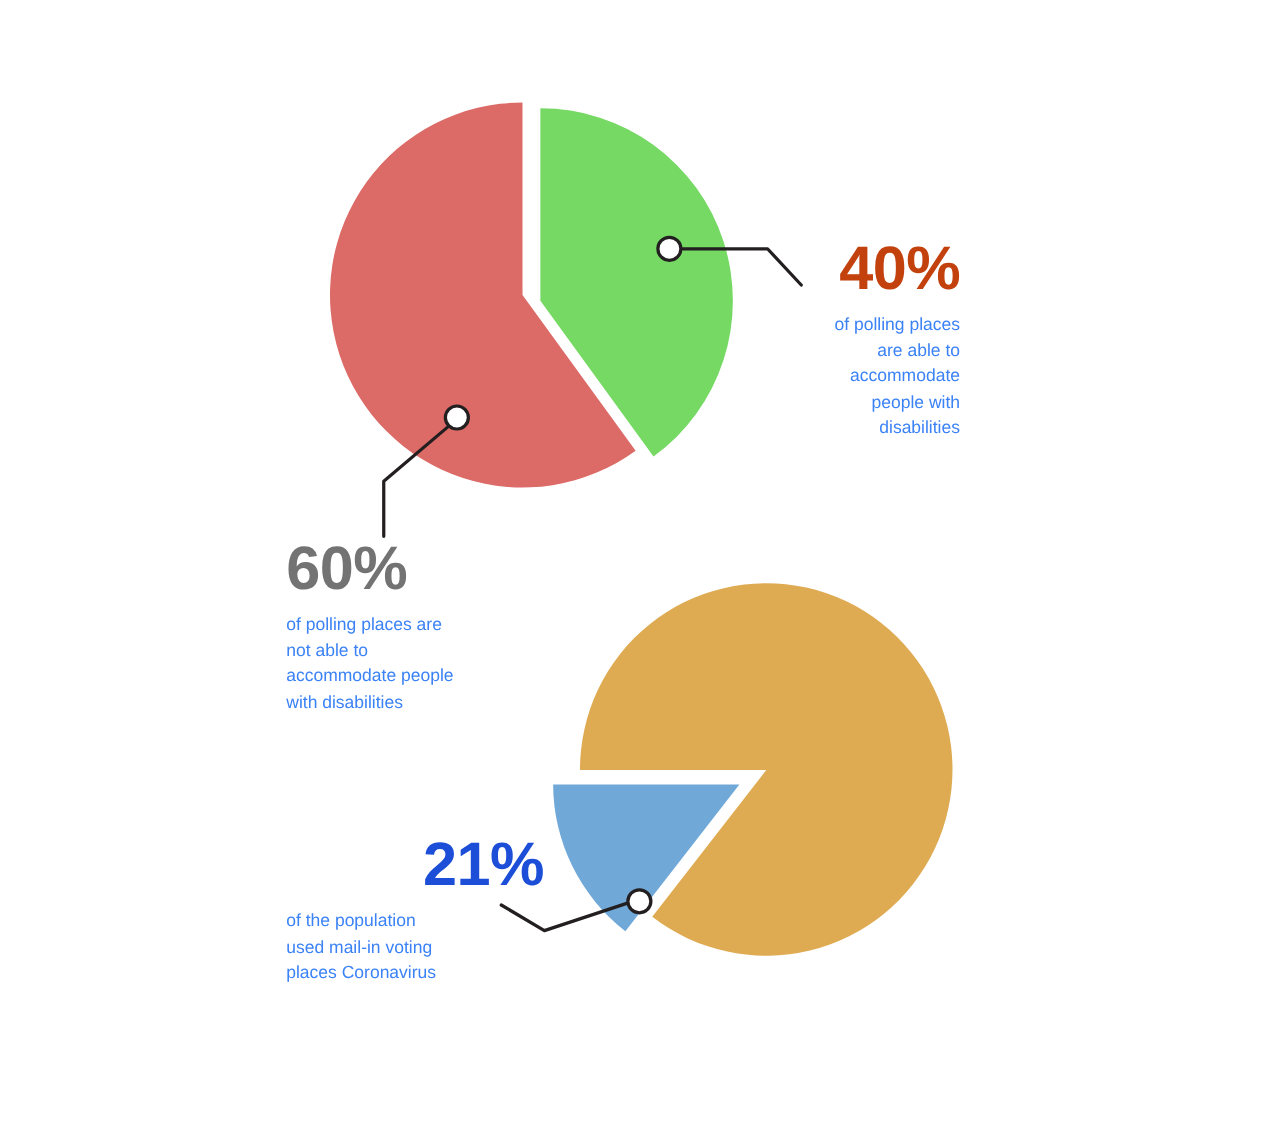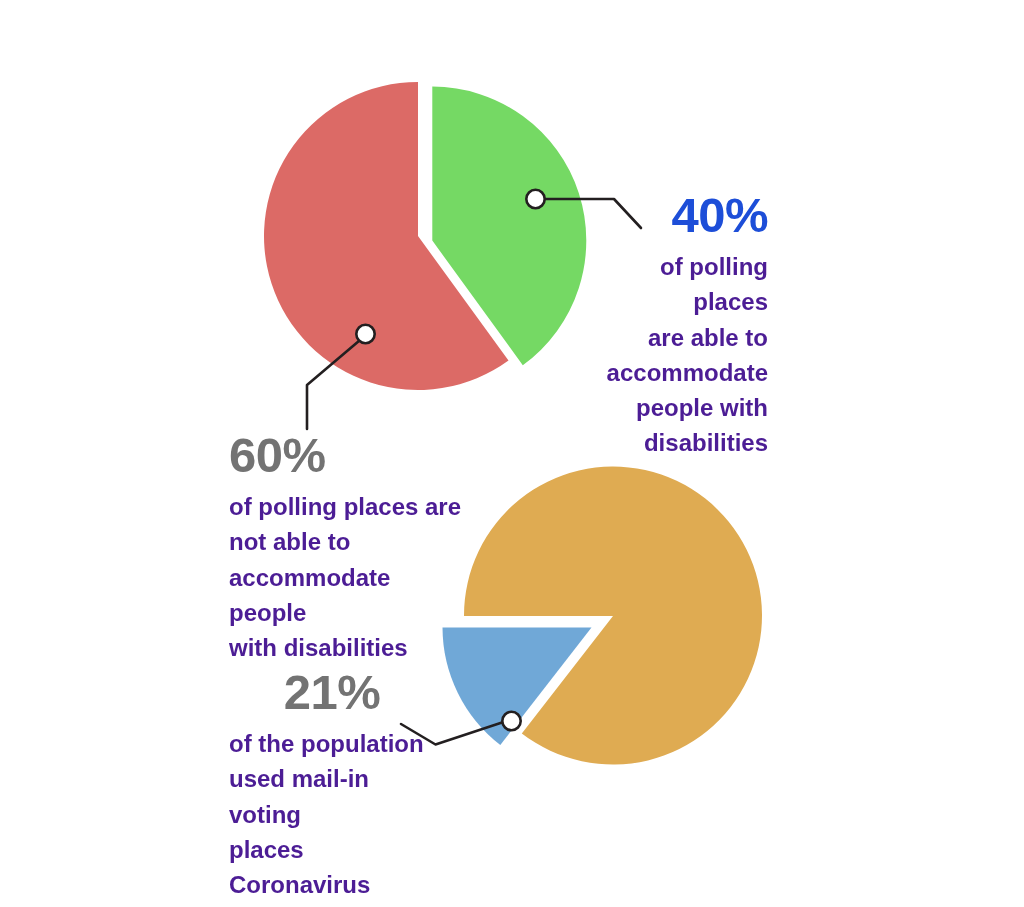--- a/index.html
+++ b/index.html
@@ -34,56 +34,56 @@
   }
   .callout .pct {
     font-size: 49px;
     font-weight: bold;
     line-height: 1.0;
     letter-spacing: -0.5px;
     display: block;
     margin: 0 0 9px 0;
   }
   .callout .desc {
-    font-size: 24px;
-    font-weight: bold;
+    font-size: 14px;
+    font-weight: normal;
     line-height: 1.47;
-    color: #4c1d95;
+    color: #3b82f6;
     display: block;
     white-space: pre-line;
   }
 
   
   #callout-40 {
     left: 600px;
     top: 191px;
     width: 168px;
     text-align: right;
   }
-  #callout-40 .pct { color: #1d4ed8; }
+  #callout-40 .pct { color: #c2410c; }
 
   
   #callout-60 {
     left: 229px;
     top: 431px;
     width: 245px;
     text-align: left;
   }
   #callout-60 .pct { color: #737373; }
 
   
   #callout-21 {
     left: 229px;
     top: 668px;
     width: 206px;
     text-align: left;
   }
   #callout-21 .pct {
-    color: #737373;
-    text-align: center;
+    color: #1d4ed8;
+    text-align: right;
   }
 </style>
 </head>
 <body>
 
 <div class="infographic">
 
   <svg class="chart-layer" viewBox="0 0 1024 907" width="1024" height="907" xmlns="http://www.w3.org/2000/svg">
 
     <g>

